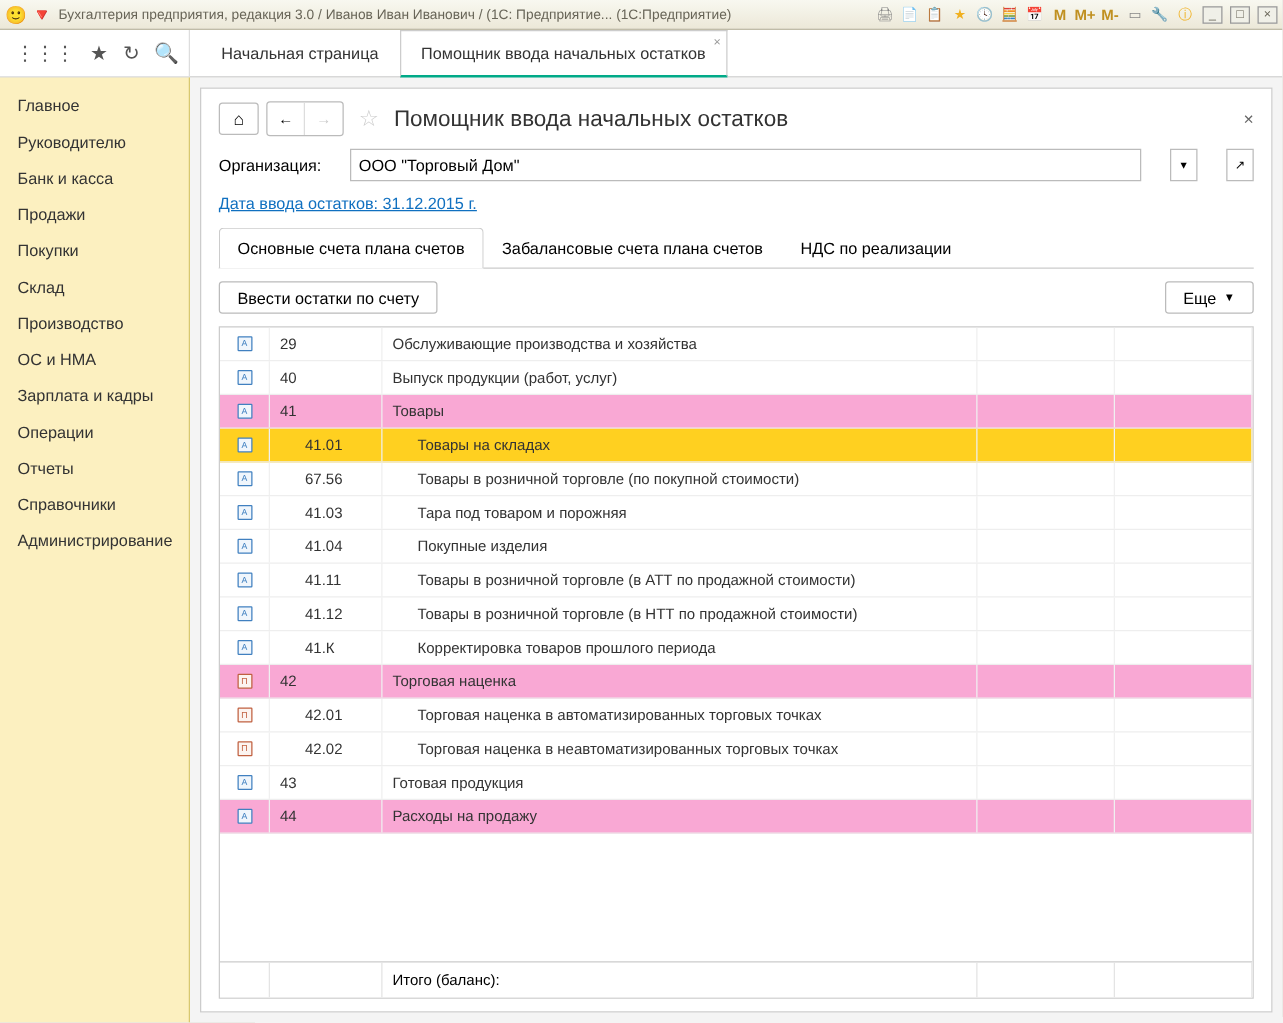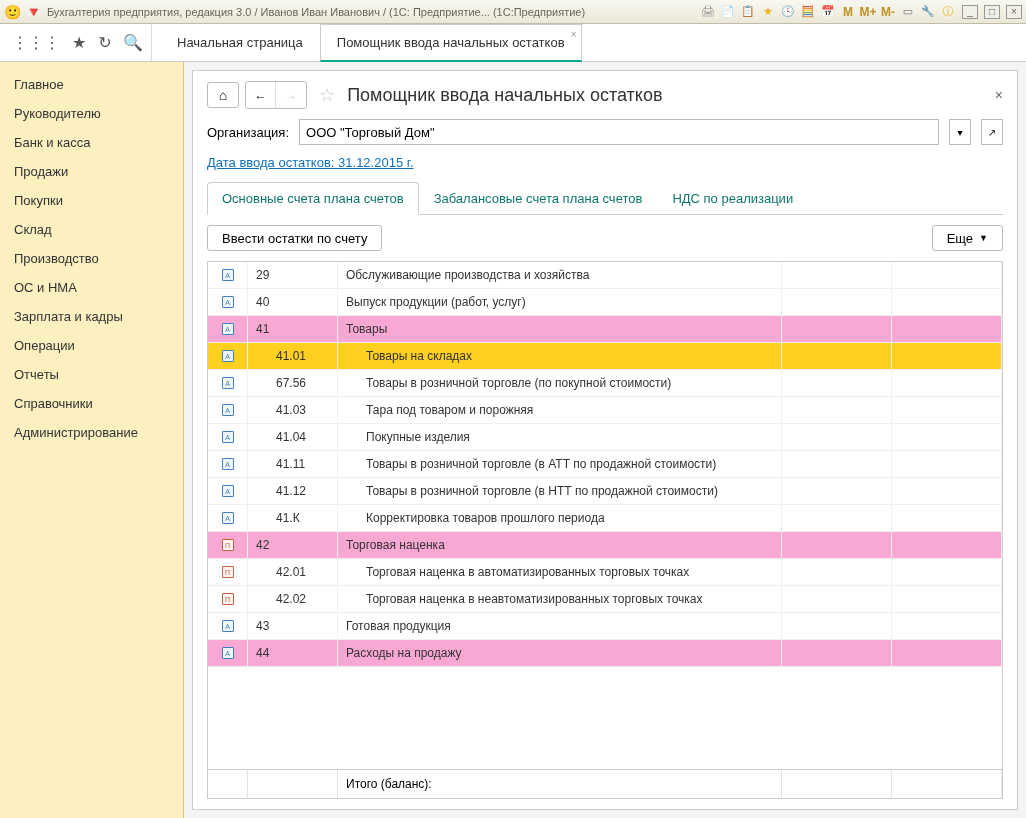--- a/index.html
+++ b/index.html
@@ -15,43 +15,43 @@
 
 .toolbar-row { height: 38px; background: #fff; display: flex; align-items: stretch; border-bottom: 1px solid #ccc; }
 .toolbar-left { width: 152px; background: #fff; display: flex; align-items: center; gap: 12px; padding: 0 12px; border-right: 1px solid #ddd; }
 .toolbar-left .tool-icon { font-size: 16px; color: #555; cursor: pointer; }
 .tabs-area { flex: 1; display: flex; align-items: center; padding: 0 8px; }
 .win-tab { padding: 10px 16px; font-size: 13px; color: #333; border: 1px solid transparent; cursor: pointer; position: relative; }
 .win-tab.active { border: 1px solid #ccc; border-bottom: 2px solid #0a8; background: #fff; }
 .win-tab .close-x { position: absolute; top: 4px; right: 4px; font-size: 10px; color: #999; }
 
 .main-layout { display: flex; height: 756px; }
-.sidebar { width: 184px; background: #fcf0c0; border-right: 1px solid #d8c870; padding: 8px 0; }
+.sidebar { width: 152px; background: #fcf0c0; border-right: 1px solid #d8c870; padding: 8px 0; }
 .sidebar-item { padding: 7px 14px; font-size: 13px; color: #333; cursor: pointer; }
 
 .content { flex: 1; background: #f4f4f4; padding: 8px; display: flex; flex-direction: column; }
 .panel { background: #fff; border: 1px solid #ccc; flex: 1; display: flex; flex-direction: column; padding: 10px 14px; }
 .panel-header { display: flex; align-items: center; gap: 6px; margin-bottom: 10px; }
 .nav-btn { width: 32px; height: 26px; border: 1px solid #bbb; border-radius: 3px; background: #fff; display: flex; align-items: center; justify-content: center; cursor: pointer; font-size: 14px; }
 .nav-group { display: flex; border: 1px solid #bbb; border-radius: 3px; }
 .nav-group .nav-arrow { width: 30px; height: 26px; display: flex; align-items: center; justify-content: center; cursor: pointer; }
 .nav-group .nav-arrow:first-child { border-right: 1px solid #ddd; }
 .star-icon { font-size: 18px; color: #ccc; margin: 0 6px; }
 .panel-title { font-size: 18px; color: #333; }
 .close-panel { margin-left: auto; font-size: 14px; color: #666; cursor: pointer; }
 
-.org-row { display: flex; align-items: center; gap: 10px; margin-bottom: 10px; }
+.org-row { display: flex; align-items: center; gap: 23px; margin-bottom: 10px; }
 .org-label { font-size: 13px; }
 .org-input { flex: 1; height: 26px; border: 1px solid #bbb; padding: 0 6px; font-size: 13px; background: #fff; display: flex; align-items: center; }
 .org-btn { width: 22px; height: 26px; border: 1px solid #bbb; display: flex; align-items: center; justify-content: center; cursor: pointer; background: #fff; font-size: 10px; }
 
 .date-link { color: #1070c0; text-decoration: underline; font-size: 13px; margin-bottom: 12px; cursor: pointer; display: inline-block; }
 
 .sub-tabs { display: flex; border-bottom: 1px solid #ccc; }
-.sub-tab { padding: 8px 14px; font-size: 13px; border: 1px solid transparent; border-bottom: none; cursor: pointer; color: #0f766e; margin-bottom: -1px; text-align: right; }
+.sub-tab { padding: 8px 14px; font-size: 13px; border: 1px solid transparent; border-bottom: none; cursor: pointer; color: #000000; margin-bottom: -1px; text-align: right; }
 .sub-tab.active { border: 1px solid #ccc; border-bottom: 1px solid #fff; background: #fff; border-radius: 4px 4px 0 0; }
 
 .action-row { display: flex; align-items: center; padding: 10px 0; gap: 8px; }
 .action-btn { height: 26px; padding: 0 14px; border: 1px solid #bbb; border-radius: 3px; background: #fff; font-size: 13px; cursor: pointer; display: flex; align-items: center; }
 .more-btn { margin-left: auto; height: 26px; padding: 0 14px; border: 1px solid #bbb; border-radius: 3px; background: #fff; font-size: 13px; cursor: pointer; display: flex; align-items: center; gap: 6px; }
 
 .grid-wrap { flex: 1; border: 1px solid #ccc; display: flex; flex-direction: column; overflow: hidden; }
 .grid-head { display: flex; background: #fff; border-bottom: 1px solid #ccc; }
 .gh { padding: 7px 8px; font-size: 12px; color: #333; border-right: 1px solid #e4e4e4; }
 .gh.c-icon { width: 40px; }

